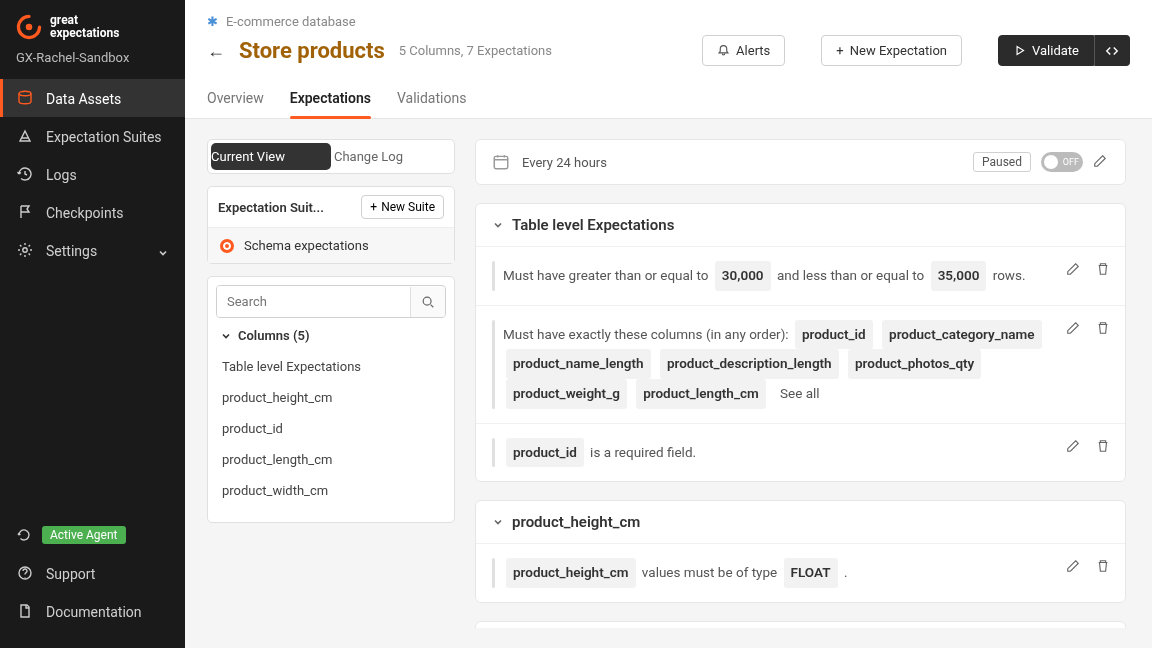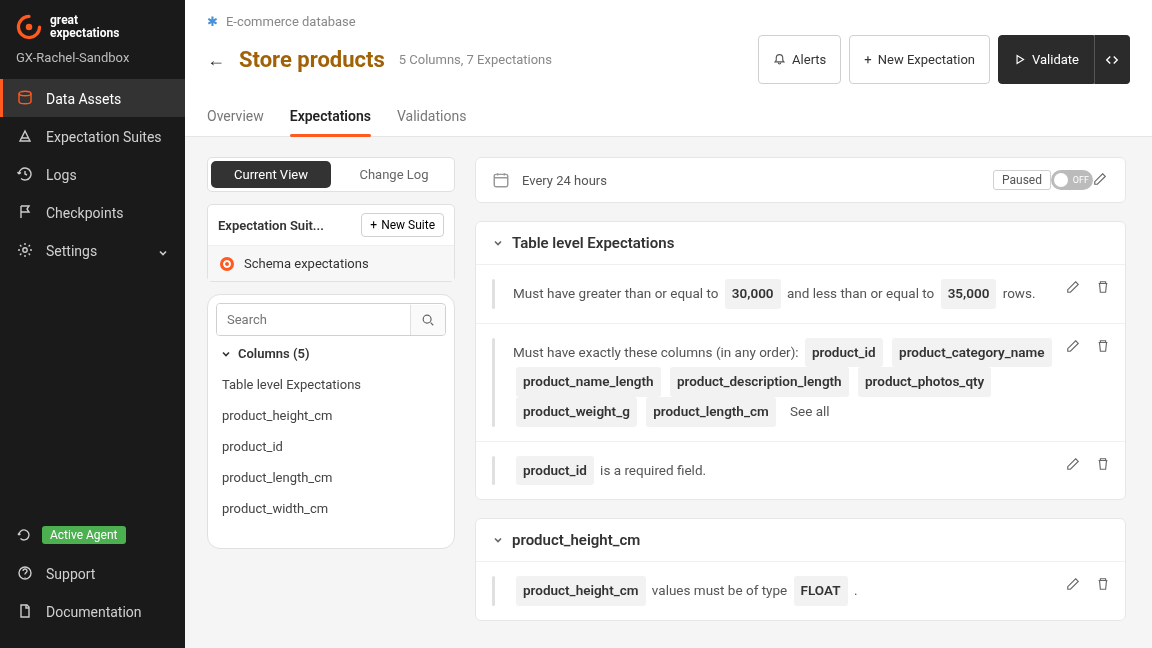--- a/index.html
+++ b/index.html
@@ -20,62 +20,62 @@
 .agent-badge { background: #4caf50; color: #fff; font-size: 12px; padding: 2px 8px; border-radius: 3px; }
 
 .main { flex: 1; display: flex; flex-direction: column; height: 648px; overflow: hidden; }
 .breadcrumb-row { padding: 14px 22px 0; display: flex; align-items: center; gap: 8px; color: #888; font-size: 13px; }
 .breadcrumb-row .gear { color: #4a90d9; }
 .title-row { padding: 6px 22px 14px; display: flex; align-items: center; gap: 14px; }
 .back-arrow { font-size: 18px; color: #333; cursor: pointer; }
 .page-title { font-size: 22px; font-weight: 700; color: #a16207; }
 .subtitle { font-size: 13px; color: #888; }
 .title-actions { margin-left: auto; display: flex; gap: 8px; }
-.btn { border: 1px solid #d0d0d0; background: #fff; border-radius: 4px; padding: 16px 14px; font-size: 13px; display: inline-flex; align-items: center; gap: 6px; cursor: pointer; color: #333; }
+.btn { border: 1px solid #d0d0d0; background: #fff; border-radius: 4px; padding: 7px 14px; font-size: 13px; display: inline-flex; align-items: center; gap: 6px; cursor: pointer; color: #333; margin-left: 28px; }
 .btn.dark { background: #2b2b2b; color: #fff; border-color: #2b2b2b; }
 .btn.dark.icon-only { padding: 7px 10px; border-left: 1px solid #555; border-radius: 0 4px 4px 0; margin-left: -8px; }
 .btn.validate { border-radius: 4px 0 0 4px; }
 
 .tabs-row { display: flex; gap: 26px; padding: 0 22px; border-bottom: 1px solid #e6e6e6; background: #fff; }
 .tab { padding: 10px 0 12px; font-size: 14px; color: #777; cursor: pointer; position: relative; }
 .tab.active { color: #222; font-weight: 600; }
 .tab.active::after { content: ""; position: absolute; bottom: -1px; left: 0; right: 0; height: 3px; background: #ff5a1f; border-radius: 2px; }
 
 .content-row { flex: 1; display: flex; gap: 20px; padding: 20px 22px; overflow: hidden; }
 .left-col { width: 248px; display: flex; flex-direction: column; gap: 12px; }
 .view-toggle { background: #fff; border: 1px solid #e0e0e0; border-radius: 5px; display: flex; overflow: hidden; }
-.view-toggle .seg { flex: 1; text-align: center; padding: 9px 0; font-size: 13px; color: #666; cursor: pointer; }
+.view-toggle .seg { flex: 1; text-align: left; padding: 9px 0; font-size: 13px; color: #666; cursor: pointer; }
 .view-toggle .seg.active { background: #333; color: #fff; border-radius: 5px; margin: 3px; padding: 6px 0; }
 
 .suite-card { border: 1px solid #e0e0e0; border-radius: 5px; background: #fff; }
 .suite-head { display: flex; align-items: center; justify-content: space-between; padding: 8px 10px; border-bottom: 1px solid #eee; }
 .suite-head-label { font-size: 13px; font-weight: 600; color: #333; max-width: 120px; overflow: hidden; text-overflow: ellipsis; white-space: nowrap; }
 .new-suite-btn { border: 1px solid #d0d0d0; border-radius: 4px; padding: 4px 8px; font-size: 12px; display: inline-flex; align-items: center; gap: 4px; cursor: pointer; background: #fff; }
 .suite-row { display: flex; align-items: center; gap: 10px; padding: 10px 12px; font-size: 13px; color: #333; background: #f7f7f7; }
 .suite-dot { width: 14px; height: 14px; border-radius: 50%; background: #ff5a1f; border: 3px solid #ff5a1f; box-shadow: inset 0 0 0 2px #fff; }
 
-.columns-card { border: 1px solid #e0e0e0; border-radius: 13px; background: #fff; padding: 8px 8px 24px; }
+.columns-card { border: 1px solid #e0e0e0; border-radius: 5px; background: #fff; padding: 8px 8px 16px; }
 .search-wrap { display: flex; align-items: center; border: 1px solid #d0d0d0; border-radius: 4px; overflow: hidden; }
 .search-wrap input { flex: 1; border: none; padding: 8px 10px; font-size: 13px; outline: none; }
 .search-btn { border: none; background: #fafafa; border-left: 1px solid #e0e0e0; padding: 8px 10px; cursor: pointer; color: #666; }
 .cols-header { display: flex; align-items: center; gap: 6px; padding: 10px 4px 8px; font-size: 13px; font-weight: 600; color: #333; }
 .col-item { padding: 8px 6px; font-size: 13px; color: #444; cursor: pointer; }
 
 .right-col { flex: 1; display: flex; flex-direction: column; gap: 18px; overflow-y: auto; padding-right: 4px; }
 .sched-card { background: #fff; border: 1px solid #e6e6e6; border-radius: 6px; padding: 12px 16px; display: flex; align-items: center; gap: 12px; }
 .sched-text { font-size: 13px; color: #555; }
-.sched-right { margin-left: auto; display: flex; align-items: center; }
+.sched-right { margin-left: auto; display: flex; align-items: center; gap: 10px; }
 .paused-badge { border: 1px solid #d0d0d0; border-radius: 3px; padding: 2px 8px; font-size: 12px; color: #555; background: #fff; }
 .switch { width: 42px; height: 20px; background: #bbb; border-radius: 10px; position: relative; display: inline-flex; align-items: center; justify-content: flex-end; padding-right: 4px; font-size: 9px; color: #fff; cursor: pointer; }
 .switch::before { content: ""; width: 14px; height: 14px; background: #fff; border-radius: 50%; position: absolute; left: 3px; top: 3px; }
 .edit-icon { width: 16px; height: 16px; color: #666; cursor: pointer; }
 
 .exp-group { background: #fff; border: 1px solid #e6e6e6; border-radius: 6px; }
 .exp-group-head { display: flex; align-items: center; gap: 8px; padding: 12px 16px; font-size: 15px; font-weight: 600; color: #333; border-bottom: 1px solid #f0f0f0; }
-.exp-row { padding: 14px 46px 14px 16px; position: relative; border-bottom: 1px solid #f0f0f0; display: flex; align-items: flex-start; gap: 18px; }
+.exp-row { padding: 14px 46px 14px 16px; position: relative; border-bottom: 1px solid #f0f0f0; display: flex; align-items: flex-start; gap: 8px; }
 .exp-row:last-child { border-bottom: none; }
 .exp-bar { width: 3px; align-self: stretch; background: #e0e0e0; border-radius: 2px; flex-shrink: 0; }
 .exp-content { font-size: 13.5px; color: #555; line-height: 1.9; flex: 1; }
 .chip { background: #f2f2f2; padding: 2px 7px; border-radius: 3px; font-weight: 600; color: #333; margin: 0 3px; display: inline-block; }
 .see-all { color: #555; margin-left: 8px; cursor: pointer; }
 .row-actions { position: absolute; right: 14px; top: 14px; display: flex; gap: 14px; }
 .row-actions span { color: #666; cursor: pointer; width: 16px; height: 16px; display: inline-flex; align-items: center; justify-content: center; }
 svg { display: block; }
 </style>
 </head>

